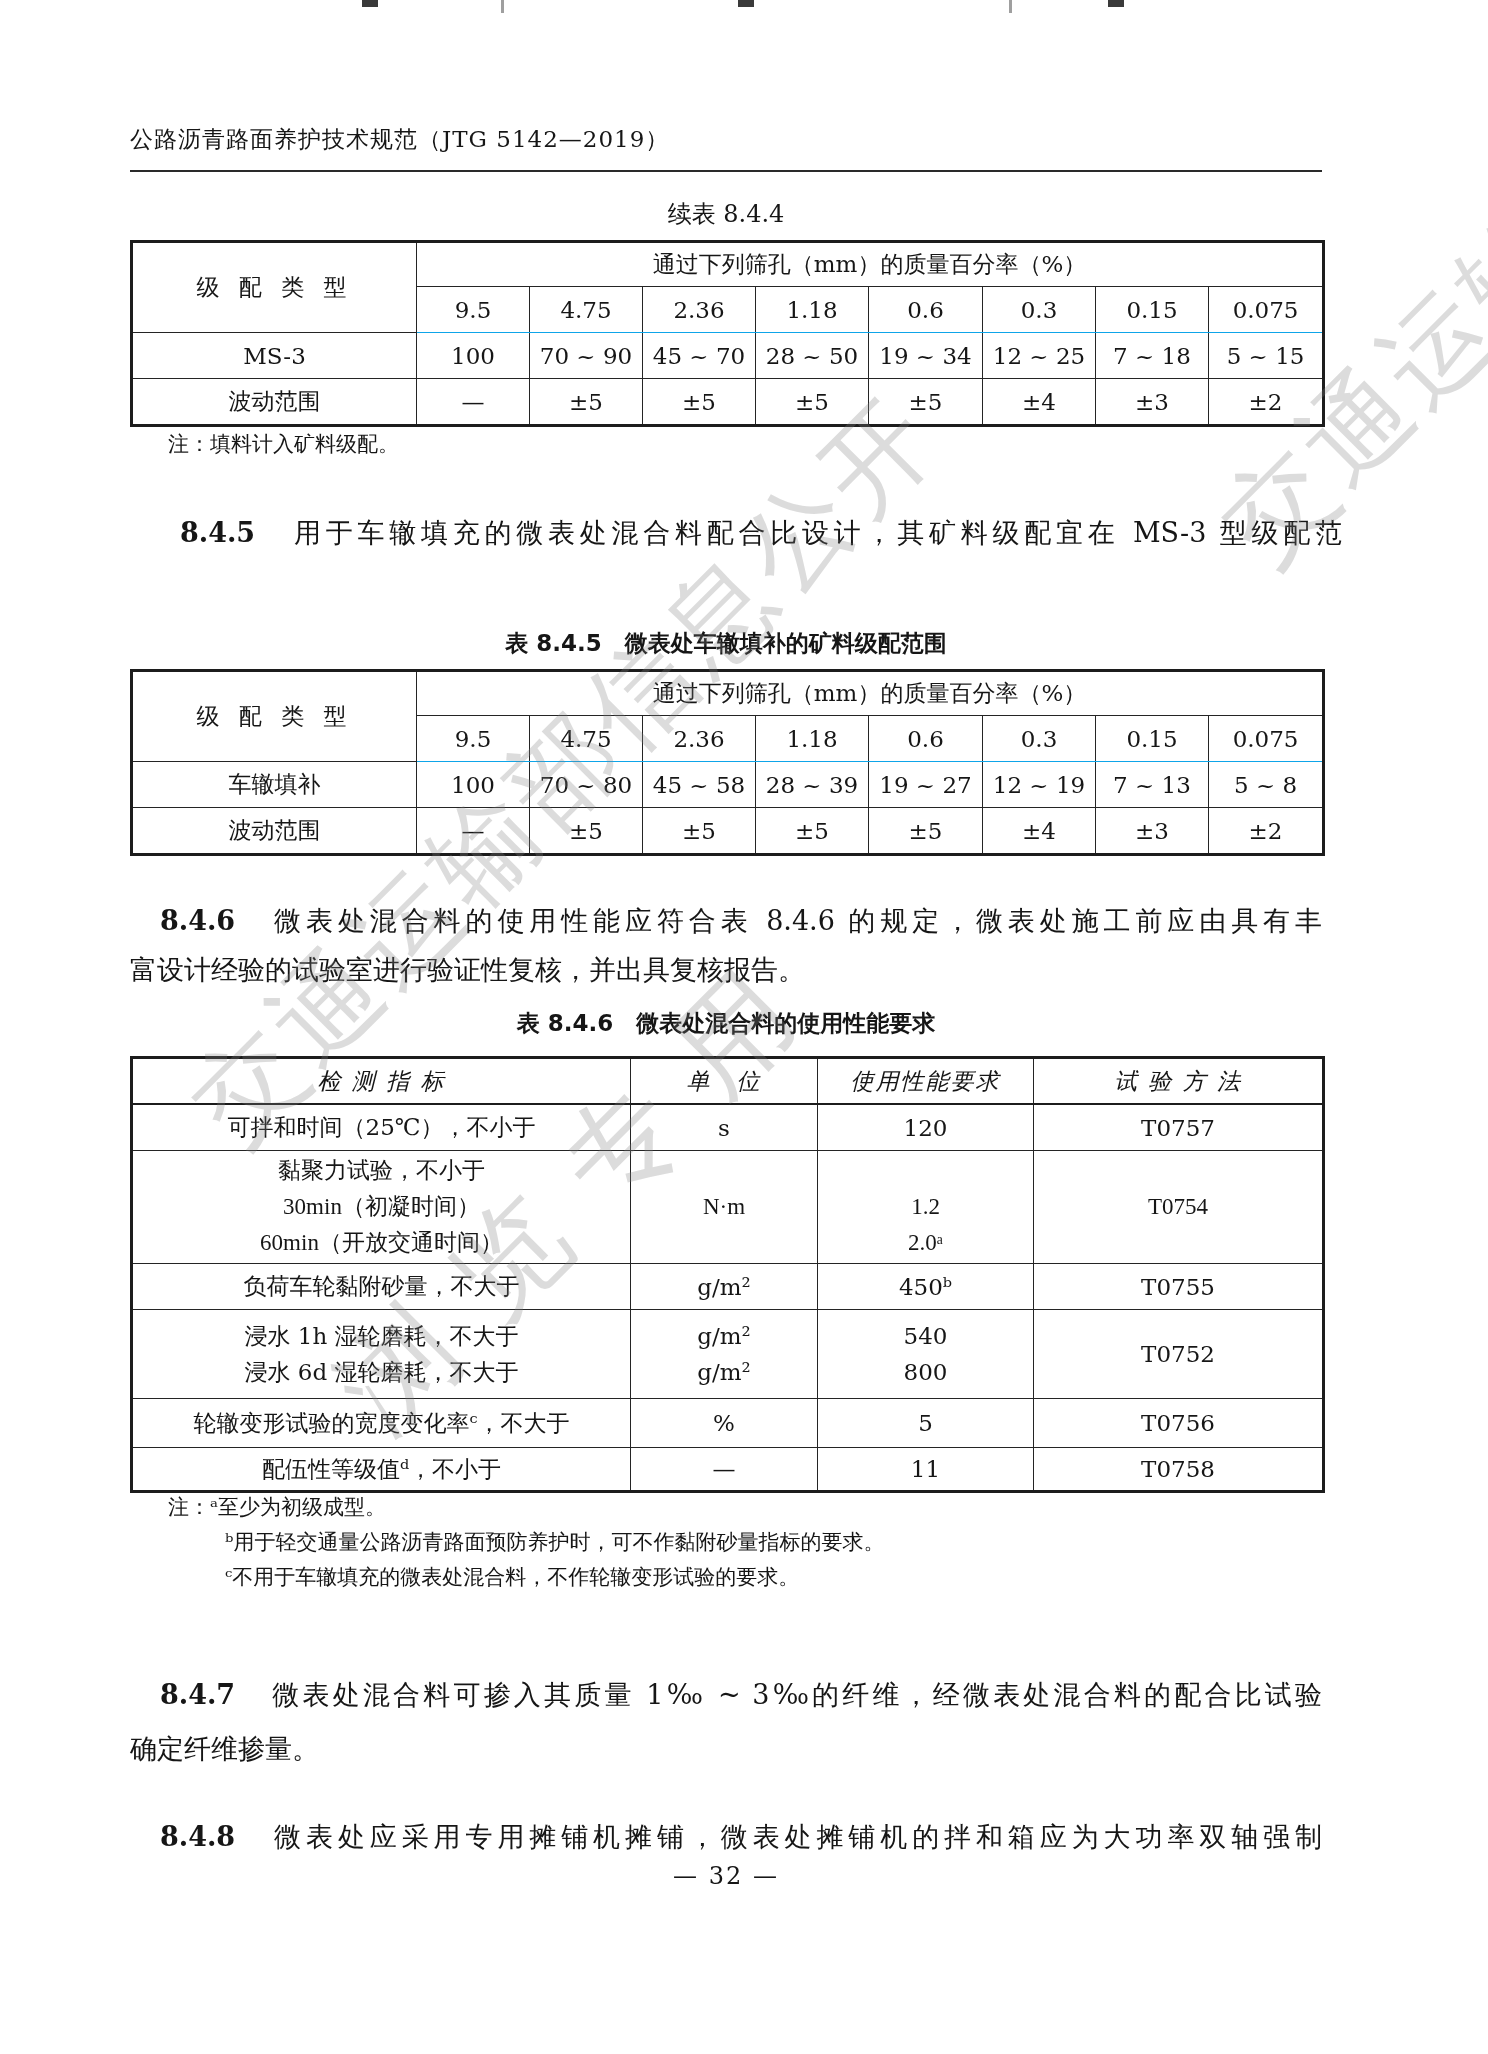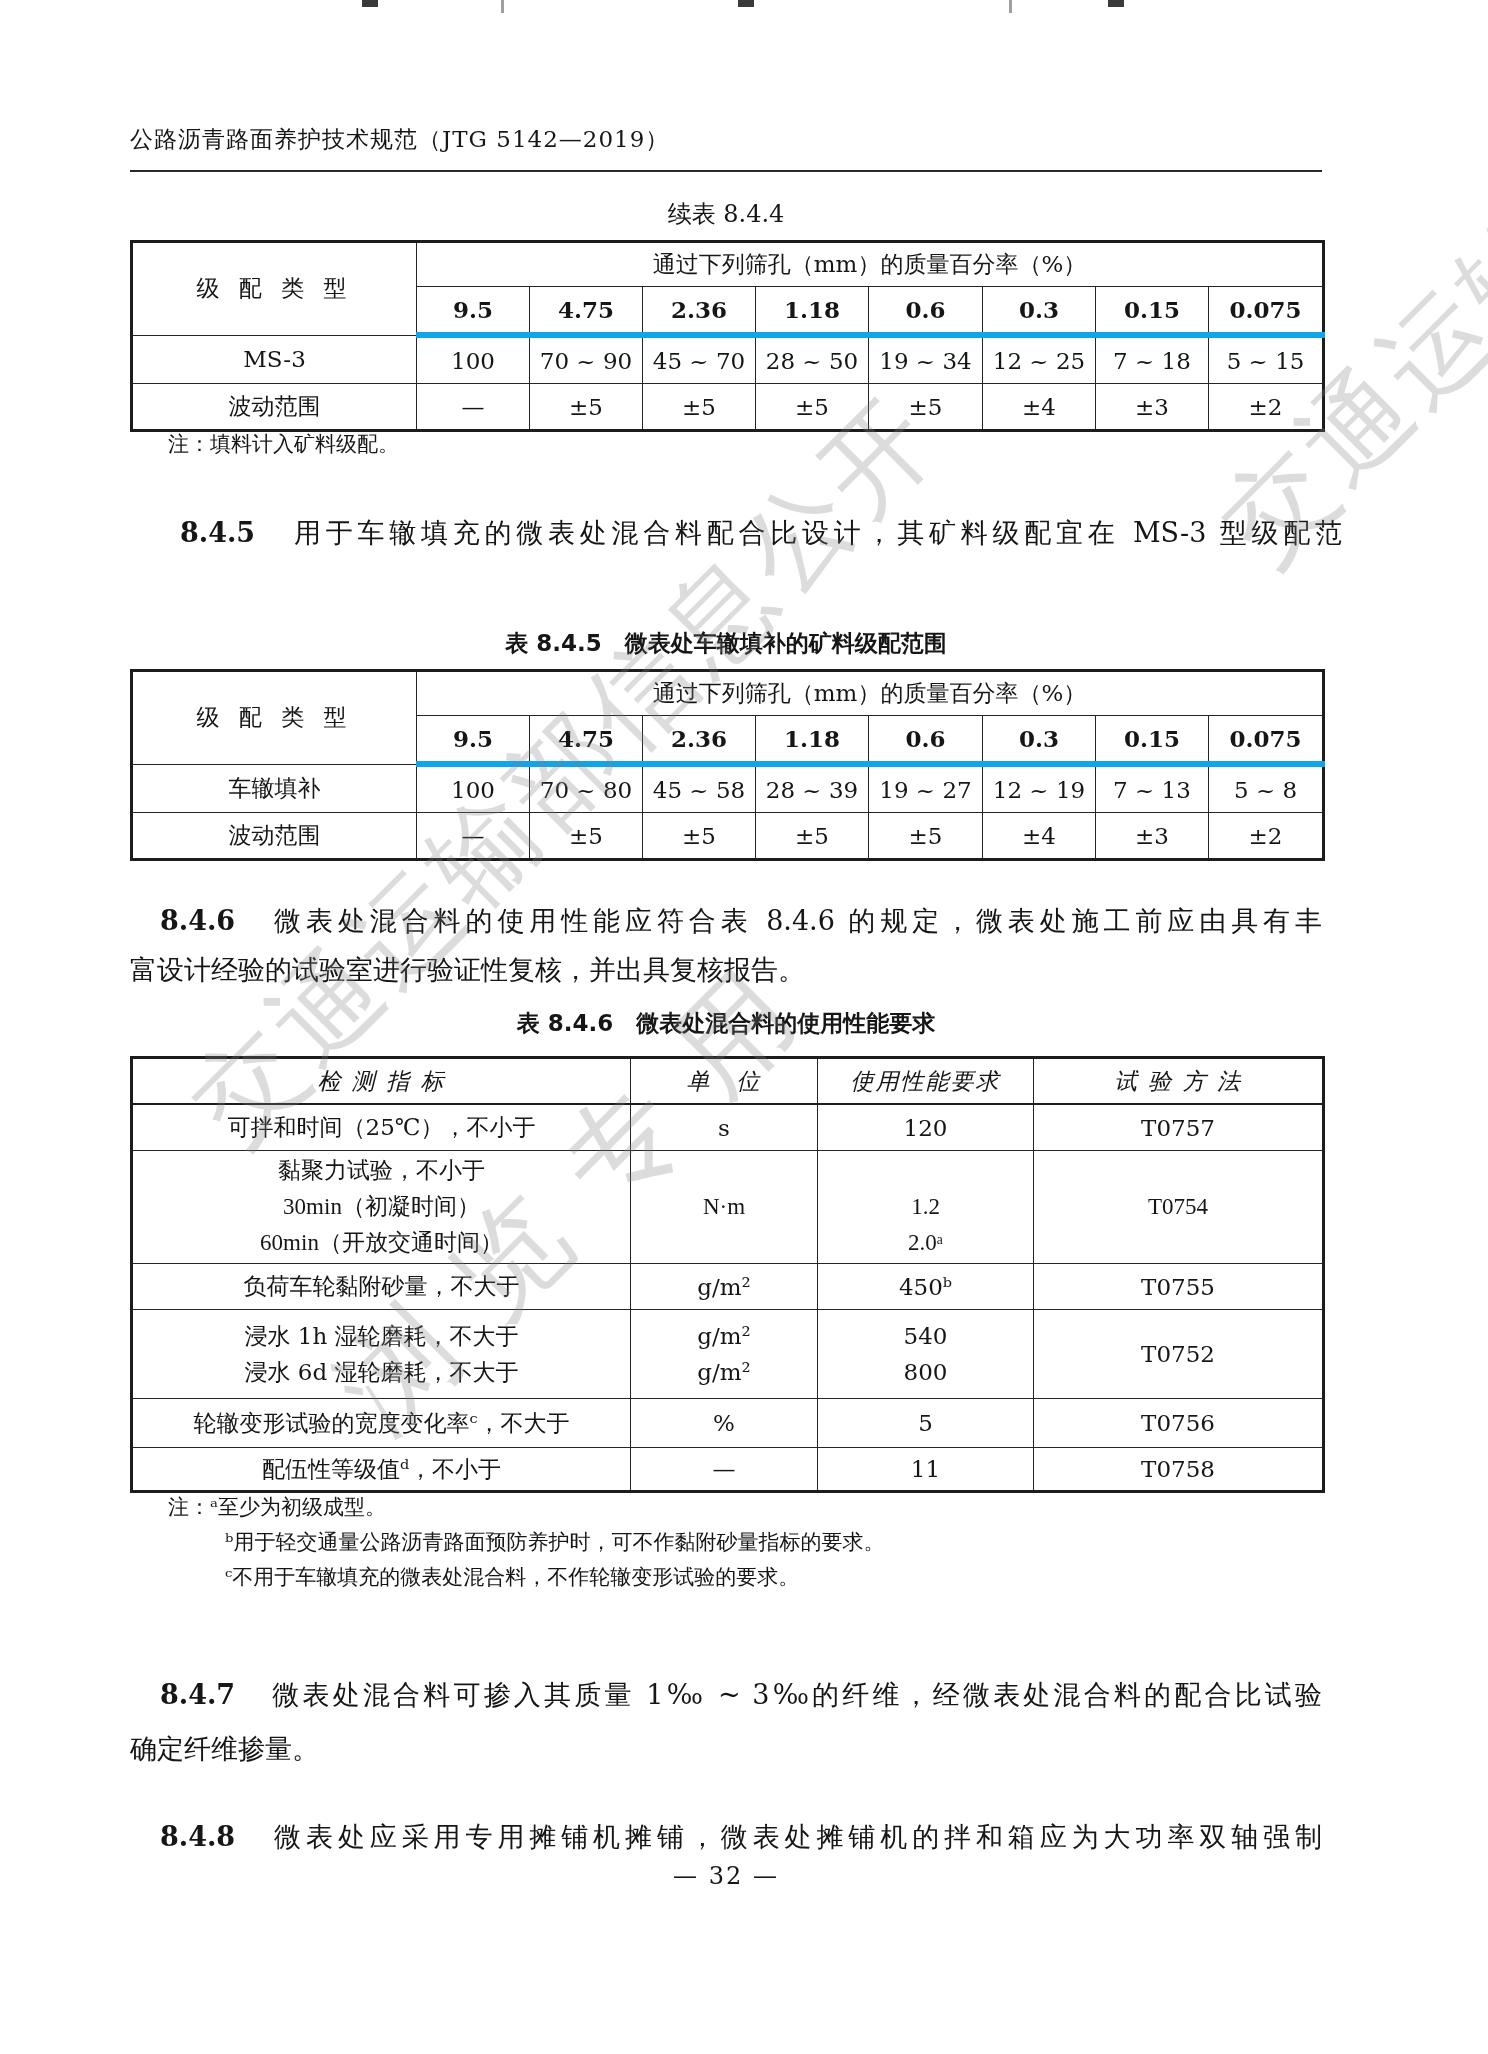--- a/index.html
+++ b/index.html
@@ -26,21 +26,21 @@
   .cap-serif{top:198px;font-size:24px;}
   .cap-bold{font-size:23px;font-weight:bold;font-family:"DejaVu Sans","Liberation Sans",sans-serif;}
   .cap2{top:628px;}
   .cap3{top:1008px;}
 
   table{border-collapse:collapse;table-layout:fixed;width:1192px;background:transparent;}
   table{border:3px solid #1c1c1c;}
   td{border:1px solid #242424;text-align:center;vertical-align:middle;
      font-size:23px;padding:0;}
   .t-grad .hr1 td{height:43px;}
-  .t-grad .hr2 td{height:45px;border-bottom:6px solid #0ea5e9;font-weight:bold;}
+  .t-grad .hr2 td{height:45px;border-bottom:1px solid #0ea5e9;}
   .t-grad .dr td{height:45px;}
   .t-grad .lblcell{letter-spacing:6px;}
 
   .t844{top:240px;}
   .t845{top:669px;}
 
   .note1{top:430px;padding-left:38px;font-size:21px;}
 
   .para{font-size:27px;line-height:49px;}
   .p845{top:508px;margin-left:20px;}

